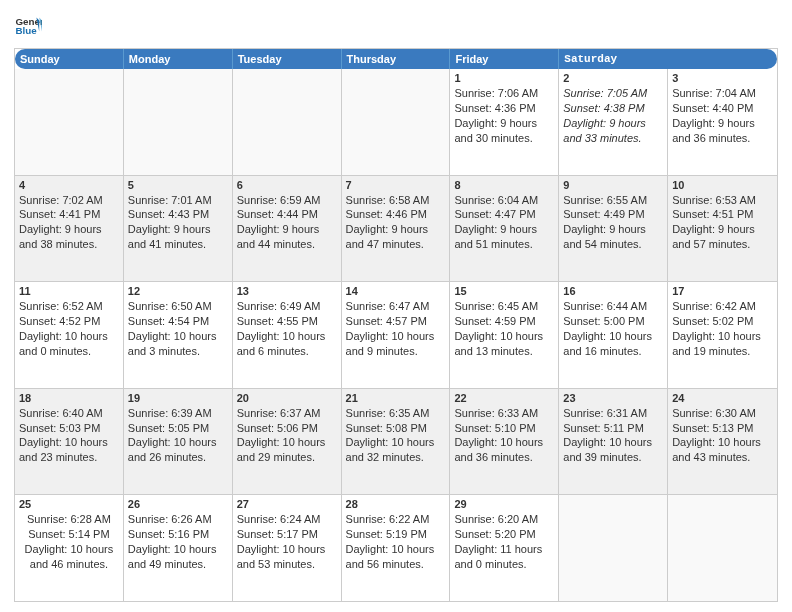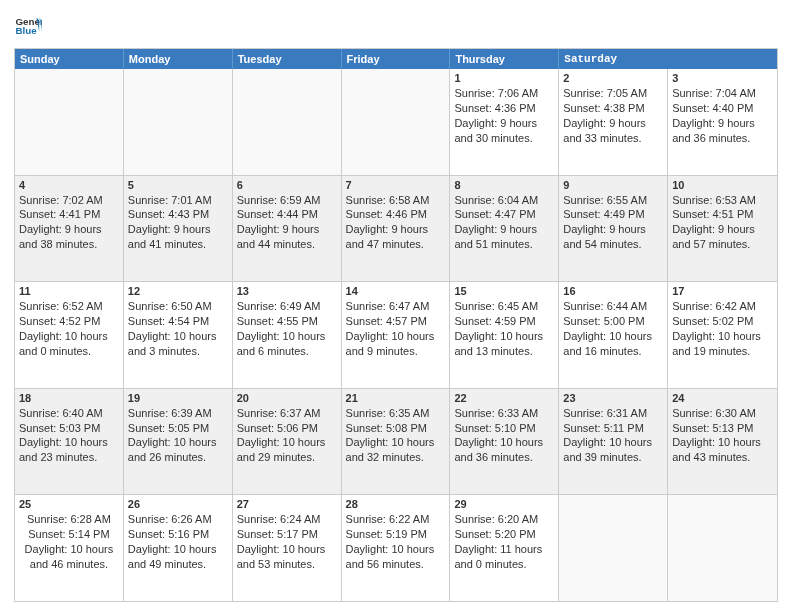--- a/index.html
+++ b/index.html
@@ -49,20 +49,21 @@
     .calendar {
       flex: 1;
       display: flex;
       flex-direction: column;
       border: 1px solid #ccc;
     }
     .cal-header-row {
       display: grid;
       grid-template-columns: repeat(7, 1fr);
       background: #3a7abf;
+      border-radius: 10px;
     }
     .cal-header-cell {
       color: #fff;
       font-size: 11px;
       font-weight: bold;
       padding: 4px 5px;
       text-align: left;
       border-right: 1px solid #5a9ad0;
     }
     .cal-header-cell:last-child { border-right: none; font-family: Liberation Mono, monospace; }
@@ -124,40 +125,40 @@
       <div class="main-title"></div>
       <div class="subtitle"></div>
     </div>
   </div>
 
   <div class="calendar">
     <div class="cal-header-row" id="cal-header">
         <div class="cal-header-cell">Sunday</div>
         <div class="cal-header-cell">Monday</div>
         <div class="cal-header-cell">Tuesday</div>
+        <div class="cal-header-cell">Thursday</div>
         <div class="cal-header-cell">Friday</div>
-        <div class="cal-header-cell">Thursday</div>
         <div class="cal-header-cell">Saturday</div>
       </div>
     <div class="cal-body" id="cal-body">
         <div class="cal-row">
           <div class="cal-cell empty"></div>
           <div class="cal-cell empty"></div>
           <div class="cal-cell empty"></div>
           <div class="cal-cell empty"></div>
           <div class="cal-cell">
             <span class="day-num">1</span>
             <div class="cell-info" style="white-space: pre-line;">Sunrise: 7:06 AM
 Sunset: 4:36 PM
 Daylight: 9 hours
 and 30 minutes.</div>
           </div>
           <div class="cal-cell">
             <span class="day-num">2</span>
-            <div class="cell-info" style="white-space: pre-line;">Sunrise: 7:05 AM
+            <div class="cell-info" style="white-space: pre-line; font-style: italic;">Sunrise: 7:05 AM
 Sunset: 4:38 PM
 Daylight: 9 hours
 and 33 minutes.</div>
           </div>
           <div class="cal-cell">
             <span class="day-num">3</span>
             <div class="cell-info" style="white-space: pre-line;">Sunrise: 7:04 AM
 Sunset: 4:40 PM
 Daylight: 9 hours
 and 36 minutes.</div>

